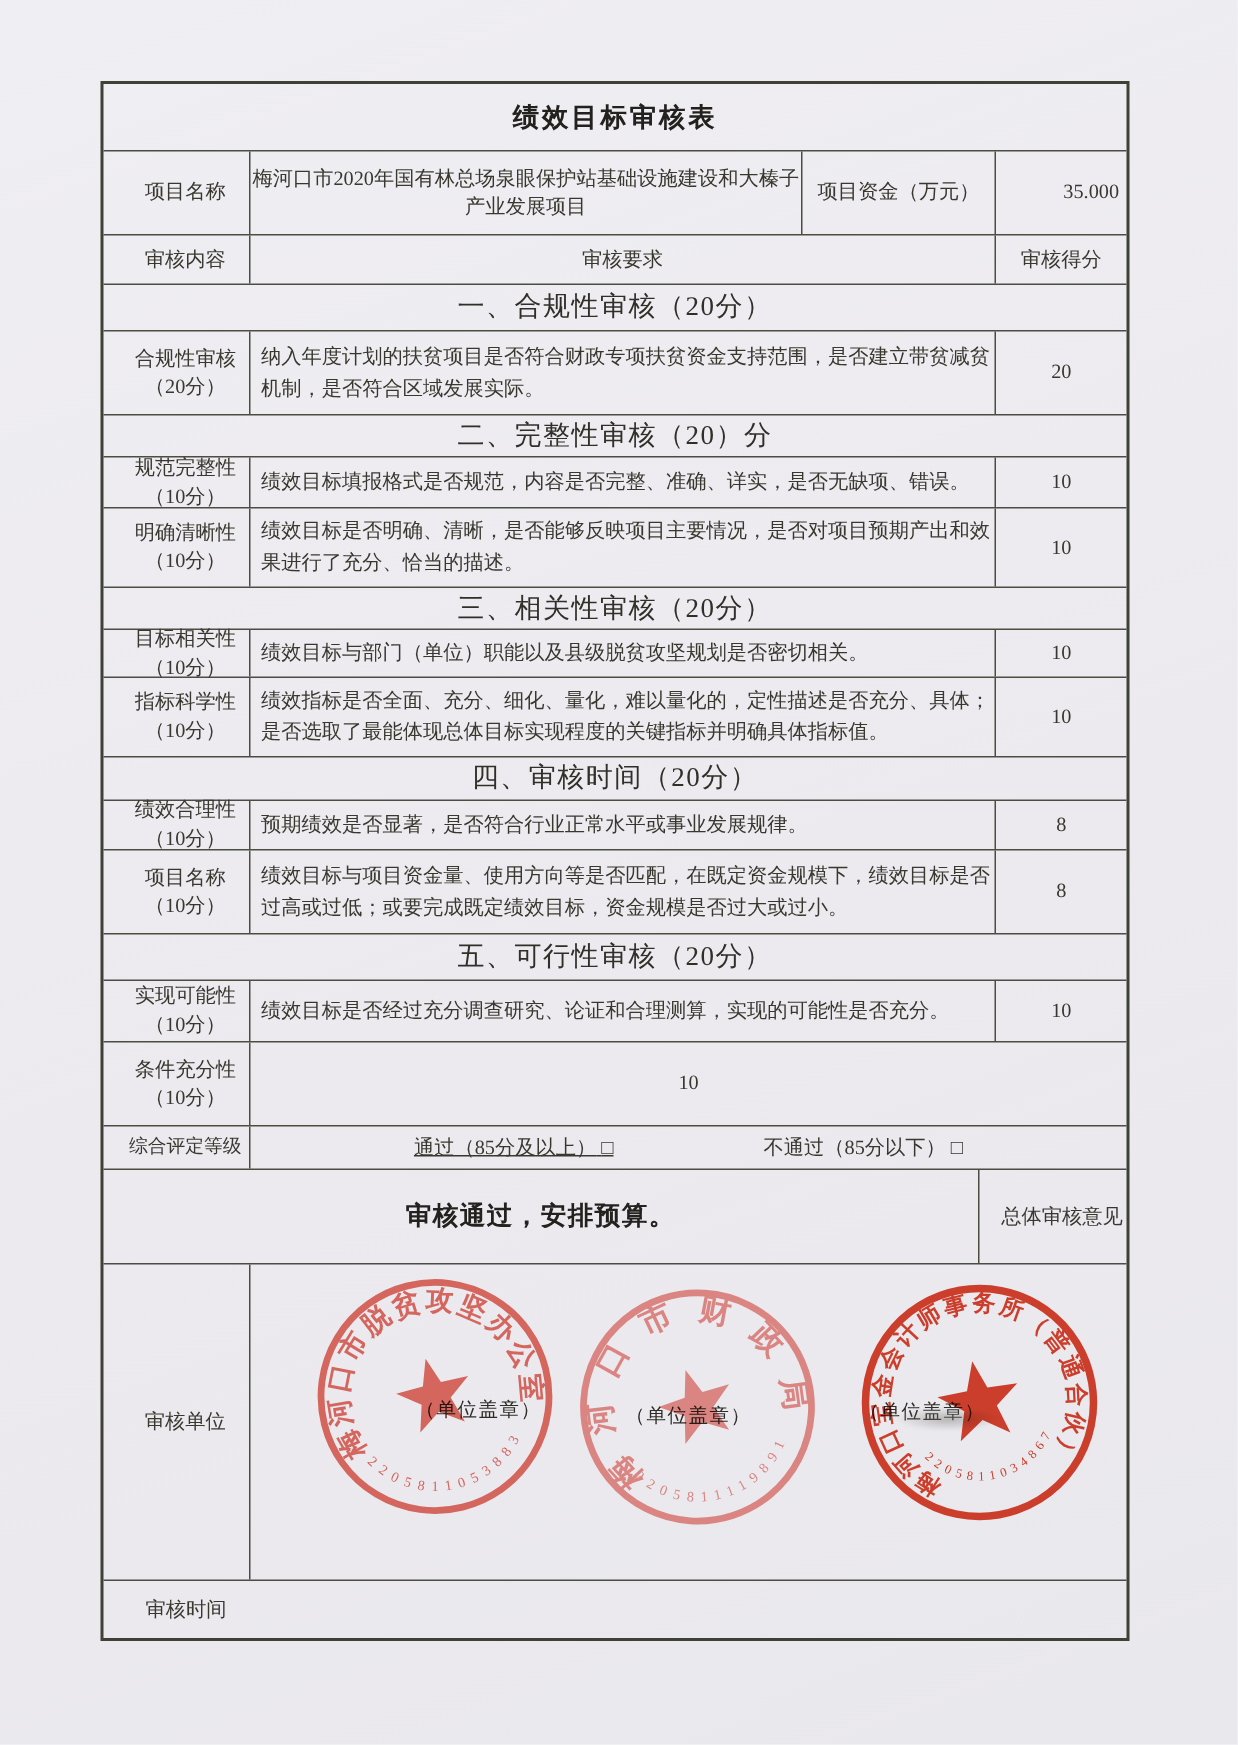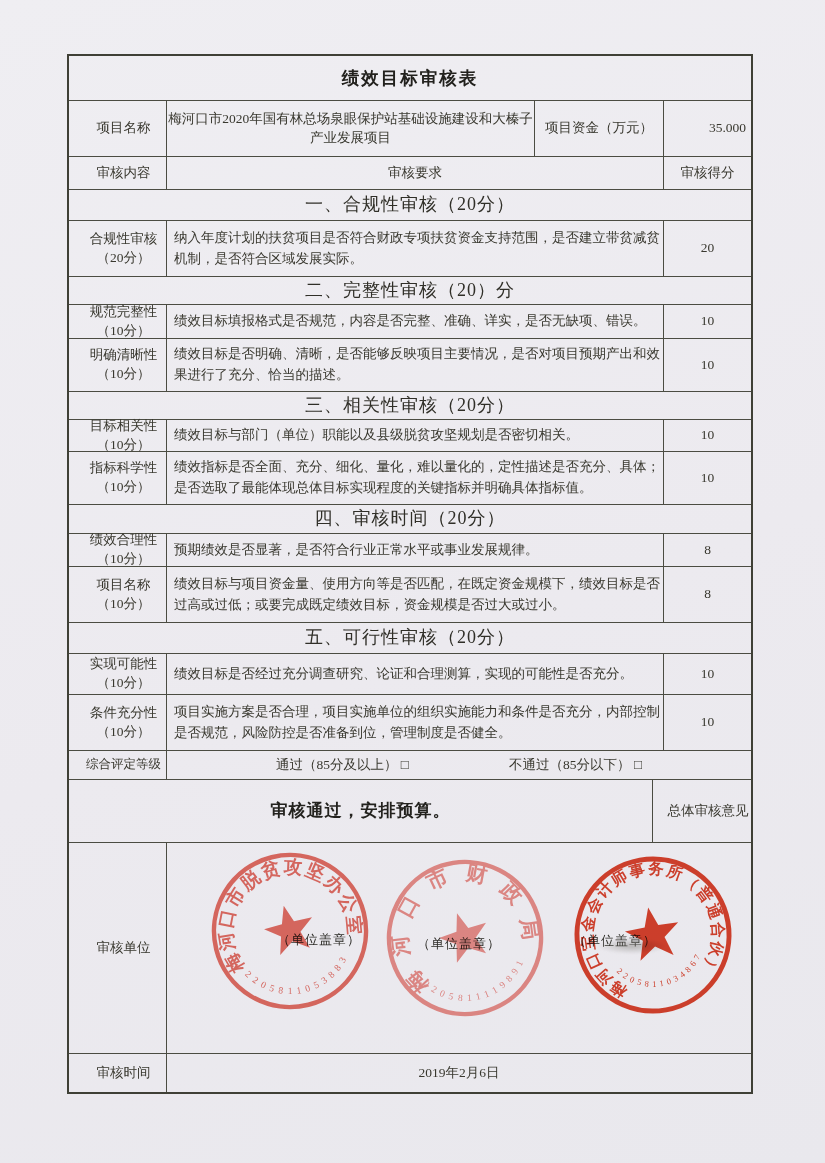--- a/index.html
+++ b/index.html
@@ -33,21 +33,21 @@
   .req-text{
     justify-content:flex-start;text-align:left;
     padding:3px 0 3px 7px;line-height:1.55;
   }
   .title-row .c{font-weight:bold;font-size:17.5px;letter-spacing:2px;color:#22211d;}
   .sec-head{font-weight:normal;font-size:18px;letter-spacing:1px;color:#302f28;}
   .fund-val{justify-content:flex-end;padding-right:5px;text-align:right;}
   .opinion-text{font-weight:bold;font-size:17px;letter-spacing:1px;color:#23221e;}
   .rating-cell{justify-content:center;}
   .rating-cell .opt{white-space:nowrap;}
-  .rating-cell .opt:first-child{margin-right:100px;}
+  .rating-cell .opt:first-child{margin-right:100px;text-decoration:underline;}
   .unit-cell{position:relative;padding:0;}
   .seal-note{
     position:absolute;font-size:13px;color:#2d2c27;letter-spacing:1px;
     white-space:nowrap;z-index:1;
   }
   .stamp{position:absolute;z-index:2;mix-blend-mode:multiply;}
   .smudge{
     position:absolute;left:430px;top:95px;width:70px;height:16px;z-index:1;
     background:radial-gradient(ellipse at center,rgba(120,118,112,.45),rgba(120,118,112,0) 70%);
     filter:blur(1px);border-radius:50%;
@@ -158,21 +158,20 @@
         <span>（10分）</span>
       </div>
       <div class="c w-req req-text">绩效目标是否经过充分调查研究、论证和合理测算，实现的可能性是否充分。</div>
       <div class="c w-score">10</div>
     </div>
     <div class="row" style="height:55px">
       <div class="c w-label">
         <span>条件充分性</span>
         <span>（10分）</span>
       </div>
-      <div class="c w-req req-text">项目实施方案是否合理，项目实施单位的组织实施能力和条件是否充分，内部控制是否规范，风险防控是否准备到位，管理制度是否健全。</div>
       <div class="c w-score">10</div>
     </div>
 
     <div class="row" style="height:28px">
       <div class="c w-label" style="font-size:12.5px">综合评定等级</div>
       <div class="c w-score rating-cell">
         <span class="opt">
           <span>通过（85分及以上）</span>
           <span>□</span>
         </span>
@@ -246,17 +245,16 @@
               <textPath href="#arc-d3" textLength="100" lengthAdjust="spacing">2205811034867</textPath>
             </text>
           </g>
         </svg>
 
       </div>
     </div>
 
     <div class="row" style="height:38px">
       <div class="c w-label">审核时间</div>
-      <div class="c w-score">2019年2月6日</div>
     </div>
 
   </div>
 </div>
 
 </body></html>

